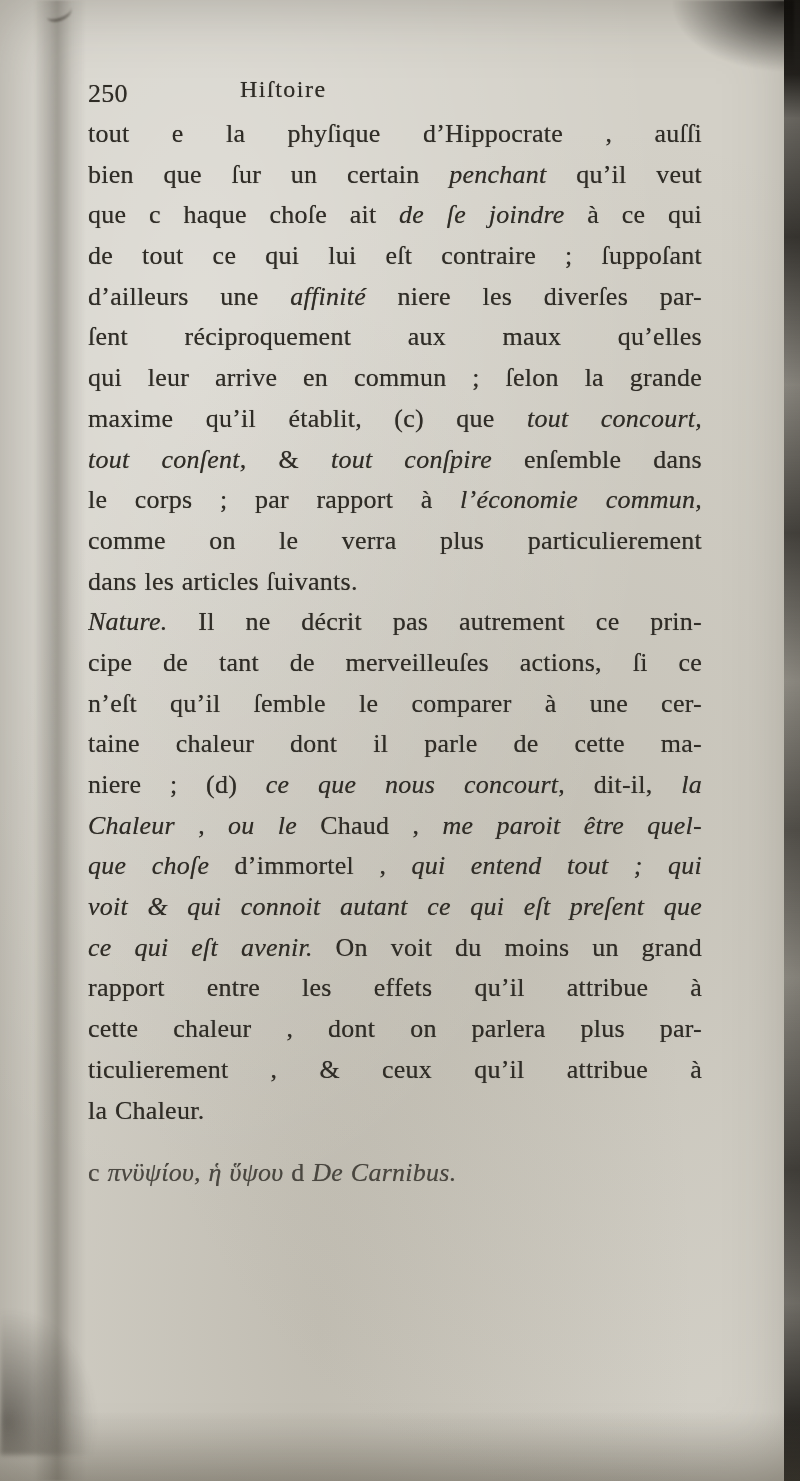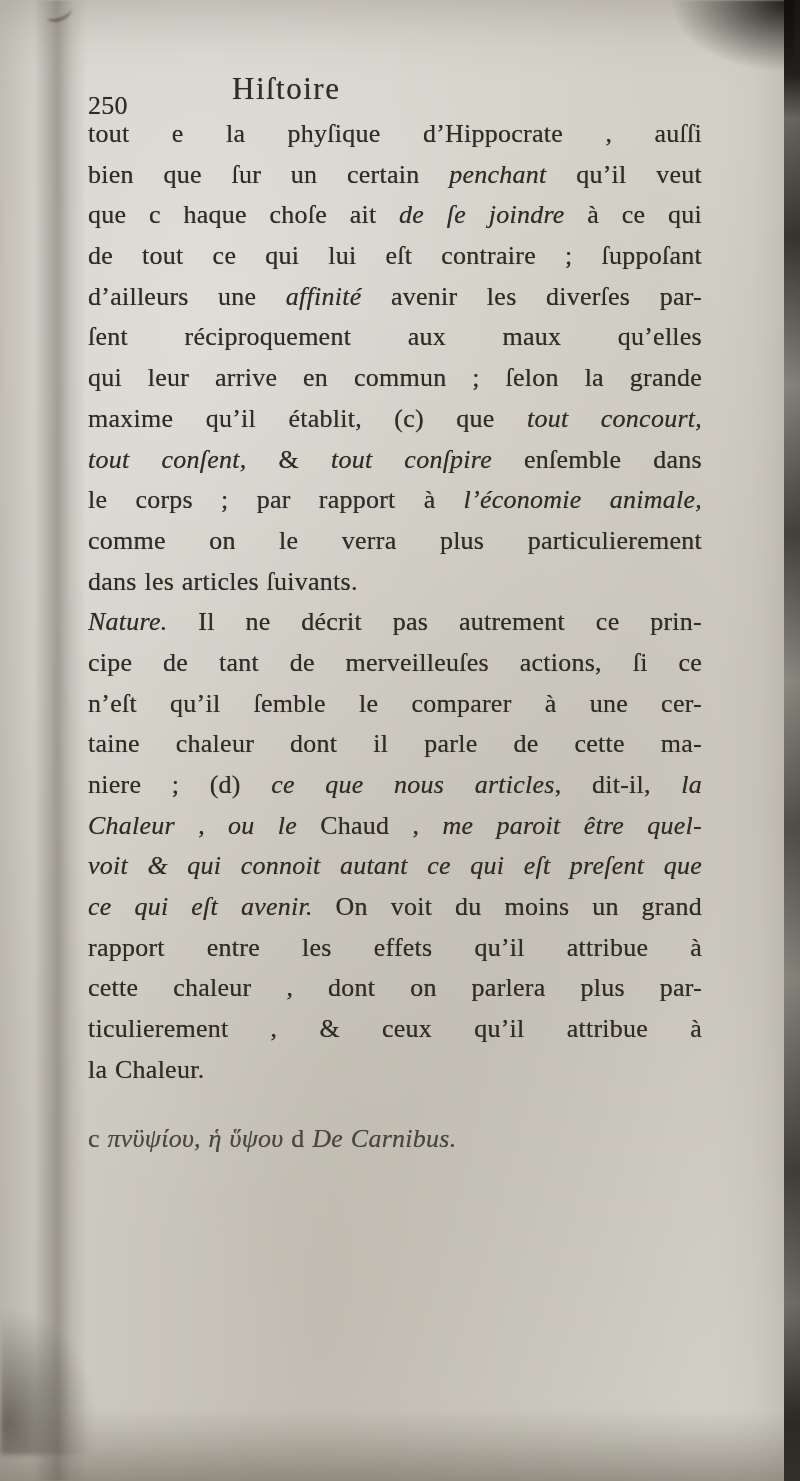--- a/index.html
+++ b/index.html
@@ -56,29 +56,29 @@
     position:absolute;left:0;bottom:0;width:100%;height:70px;
     background:linear-gradient(to bottom, transparent, rgba(88,82,68,0.35));
   }
   
   .textblock{
     position:absolute;left:88px;top:70px;width:614px;
     font-size:26px;line-height:40.7px;letter-spacing:0.25px;word-spacing:1px;
     text-shadow:0 0 0.7px rgba(47,44,38,0.65);
   }
   .header-row{position:relative;height:44px;}
-  .header-row .num{position:absolute;left:0;top:16px;}
-  .header-row .title{position:absolute;left:144px;top:-1px;letter-spacing:1.5px;font-size:31px;}
+  .header-row .num{position:absolute;left:0;top:4px;}
+  .header-row .title{position:absolute;left:152px;top:-1px;letter-spacing:1.5px;font-size:24px;}
   .line{
     height:40.7px;min-height:40.7px;overflow:hidden;
     text-align:justify;text-align-last:justify;
   }
   .line.last{text-align-last:left;}
   .line.indent{padding-left:30px;}
-  .line.footnote{margin-top:28px;opacity:0.82;filter:blur(0.4px);}
+  .line.footnote{margin-top:22px;opacity:0.82;filter:blur(0.4px);}
   .it{font-style:italic;}
   .rm{font-style:normal;}
 </style>
 </head>
 <body>
 
 <div class="page">
   <div class="gutter"></div>
   <div class="corner-tr"></div>
   <div class="edge-right"></div>
@@ -89,34 +89,35 @@
   <div class="textblock">
     <div class="header-row">
       <span class="num">250</span>
       <span class="title">Hiſtoire</span>
     </div>
     <div>
         <div class="line"><span class="rm">tout e la phyſique d’Hippocrate , auſſi</span></div>
         <div class="line"><span class="rm">bien que ſur un certain </span><span class="it">penchant</span><span class="rm"> qu’il veut</span></div>
         <div class="line"><span class="rm">que c haque choſe ait </span><span class="it">de ſe joindre</span><span class="rm"> à ce qui</span></div>
         <div class="line"><span class="rm">de tout ce qui lui eſt contraire ; ſuppoſant</span></div>
-        <div class="line"><span class="rm">d’ailleurs une </span><span class="it">affinité</span><span class="rm"> avenir les diverſes par-</span></div>
+        <div class="line"><span class="rm">d’ailleurs une </span><span class="it">affinité</span><span class="rm"> niere les diverſes par-</span></div>
         <div class="line"><span class="rm">ſent réciproquement aux maux qu’elles</span></div>
         <div class="line"><span class="rm">qui leur arrive en commun ; ſelon la grande</span></div>
         <div class="line"><span class="rm">maxime qu’il établit, (c) que </span><span class="it">tout concourt,</span></div>
         <div class="line"><span class="it">tout conſent,</span><span class="rm"> &amp; </span><span class="it">tout conſpire</span><span class="rm"> enſemble dans</span></div>
-        <div class="line"><span class="rm">le corps ; par rapport à </span><span class="it">l’économie animale,</span></div>
+        <div class="line"><span class="rm">le corps ; par rapport à </span><span class="it">l’économie commun,</span></div>
         <div class="line"><span class="rm">comme on le verra plus particulierement</span></div>
         <div class="line last"><span class="rm">dans les articles ſuivants.</span></div>
         <div class="line"><span class="it">Nature.</span><span class="rm"> Il ne décrit pas autrement ce prin-</span></div>
         <div class="line"><span class="rm">cipe de tant de merveilleuſes actions, ſi ce</span></div>
         <div class="line"><span class="rm">n’eſt qu’il ſemble le comparer à une cer-</span></div>
         <div class="line"><span class="rm">taine chaleur dont il parle de cette ma-</span></div>
-        <div class="line"><span class="rm">niere ; (d) </span><span class="it">ce que nous articles</span><span class="rm">, dit-il, </span><span class="it">la</span></div>
+        <div class="line"><span class="rm">niere ; (d) </span><span class="it">ce que nous concourt</span><span class="rm">, dit-il, </span><span class="it">la</span></div>
         <div class="line"><span class="it">Chaleur</span><span class="rm"> , </span><span class="it">ou le</span><span class="rm"> Chaud , </span><span class="it">me paroit être quel-</span></div>
+        <div class="line"><span class="it">que choſe</span><span class="rm"> d’immortel , </span><span class="it">qui entend tout ; qui</span></div>
         <div class="line"><span class="it">voit &amp; qui connoit autant ce qui eſt preſent que</span></div>
         <div class="line"><span class="it">ce qui eſt avenir.</span><span class="rm"> On voit du moins un grand</span></div>
         <div class="line"><span class="rm">rapport entre les effets qu’il attribue à</span></div>
         <div class="line"><span class="rm">cette chaleur , dont on parlera plus par-</span></div>
         <div class="line"><span class="rm">ticulierement , &amp; ceux qu’il attribue à</span></div>
         <div class="line last"><span class="rm">la Chaleur.</span></div>
         <div class="line last footnote"><span class="rm">c </span><span class="it">πνϋψίου, ἡ ὕψου</span><span class="rm"> d </span><span class="it">De Carnibus.</span></div>
       </div>
   </div>
 </div>

